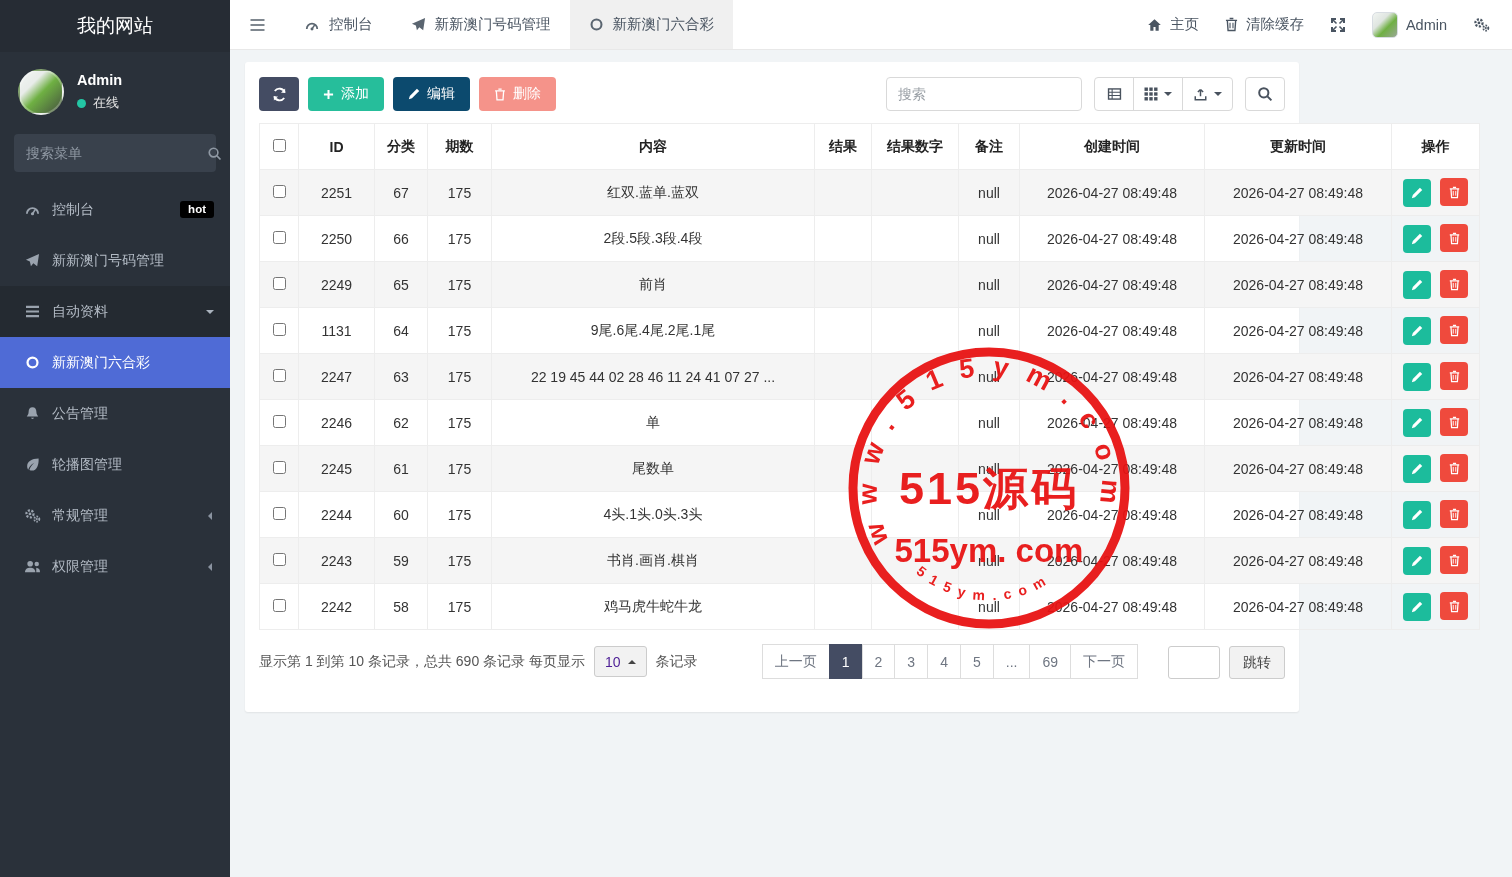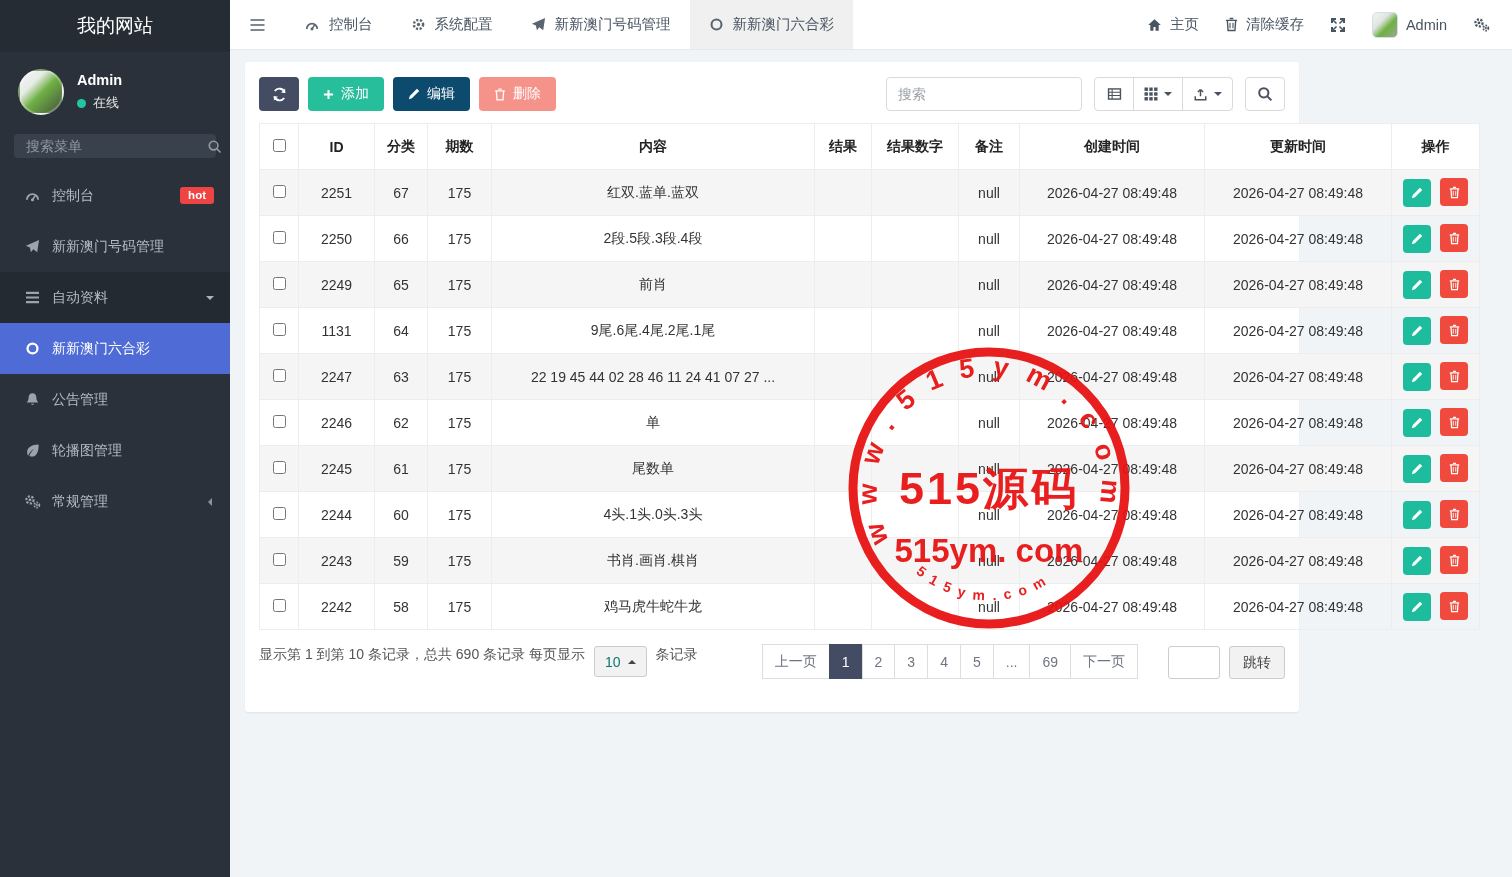--- a/index.html
+++ b/index.html
@@ -13,32 +13,32 @@
   
   .sidebar { position: absolute; left: 0; top: 0; width: 230px; height: 877px; background: #2a313a; color: #b3bbc5; z-index: 10; }
   .brand { height: 52px; line-height: 52px; text-align: center; color: #fff; font-size: 19px; background: #262c34; }
   .user-panel { display: flex; align-items: center; gap: 13px; padding: 17px 18px 13px 18px; }
   .avatar-lg { width: 46px; height: 46px; border-radius: 50%; flex: 0 0 46px;
     background: linear-gradient(135deg, #f2f5f3 0%, #e8ece9 30%, #6fb043 52%, #44503f 100%);
     border: 2px solid rgba(255,255,255,.25); }
   .user-name { color: #fff; font-weight: bold; font-size: 14.5px; }
   .user-status { font-size: 13px; color: #e5e5e5; display: flex; align-items: center; gap: 7px; margin-top: 6px; }
   .dot { width: 9px; height: 9px; border-radius: 50%; background: #23c6a4; }
-  .side-search { margin: 6px 14px 12px 14px; background: #39414c; border-radius: 4px; height: 24px;
+  .side-search { margin: 6px 14px 12px 14px; background: #39414c; border-radius: 4px; height: 38px;
     display: flex; align-items: center; padding: 0 12px; color: #8f98a3; }
   .side-search input { flex: 1; background: transparent; border: none; outline: none; color: #aab2bd; font-size: 14px; }
   .side-search input::placeholder { color: #8f98a3; }
 
   .menu { margin-top: 8px; font-size: 14px; }
   .menu-item { display: flex; align-items: center; gap: 11px; height: 51px; padding: 0 16px 0 23px; cursor: pointer; color: #b3bbc5; }
   .menu-item .mi-icon { width: 18px; display: flex; justify-content: center; color: #9aa3ae; }
   .menu-group { background: #242a31; }
   .menu-item.active { background: #4f6bd6; color: #fff; }
   .menu-item.active .mi-icon { color: #fff; }
-  .badge-hot { margin-left: auto; background: #ef4444; color: #fff; font-size: 11.5px; font-weight: bold;
+  .badge-hot { margin-left: auto; background: #000000; color: #fff; font-size: 11.5px; font-weight: bold;
     padding: 3px 8px; border-radius: 3px; line-height: 1; }
   .caret-down { margin-left: auto; width: 0; height: 0; border: 4.5px solid transparent; border-top-color: #aab3be; margin-top: 4px; }
   .caret-left { margin-left: auto; width: 0; height: 0; border: 4.5px solid transparent; border-right-color: #8a93a0; margin-right: 2px; }
 
   
   .topbar { position: absolute; left: 230px; top: 0; width: 1282px; height: 50px; background: #fff;
     display: flex; align-items: center; border-bottom: 1px solid #e8e8e8; z-index: 9; }
   .tb-burger { padding: 0 19px; height: 100%; display: flex; align-items: center; color: #55606b; cursor: pointer; }
   .tb-tab { height: 100%; display: flex; align-items: center; gap: 9px; padding: 0 19px; color: #4a5562; cursor: pointer; font-size: 14.5px; }
   .tb-tab .tb-ico { color: #5a6570; }
@@ -80,23 +80,23 @@
     overflow: hidden; white-space: nowrap; text-overflow: ellipsis; }
   th { font-weight: bold; color: #222; background: #fff; }
   tbody tr:nth-child(odd) td { background: #f5f5f5; }
   .act-btn { width: 28px; height: 28px; border: none; border-radius: 4px; cursor: pointer;
     display: inline-flex; align-items: center; justify-content: center; margin: 0 3px; }
   .act-edit { background: #1cbc9c; }
   .act-del { background: #ef4a3d; }
 
   
   .tfooter { display: flex; align-items: center; margin-top: 14px; color: #555; font-size: 14px; }
-  .summary { display: flex; }
+  .summary { display: flex; align-items: center; }
   .page-size-btn { border: 1px solid #ccc; background: #f2f2f2; height: 31px; padding: 0 10px; margin: 0 9px;
-    border-radius: 3px; display: inline-flex; align-items: center; gap: 7px; color: #0f766e; cursor: pointer; font-size: 14px; }
+    border-radius: 3px; display: inline-flex; align-items: center; gap: 7px; color: #4c1d95; cursor: pointer; font-size: 14px; }
   .pager-zone { margin-left: auto; display: flex; align-items: flex-end; }
   .pager { display: flex; }
   .page-btn { min-width: 33px; height: 35px; padding: 0 12px; border: 1px solid #ddd; background: #fff; color: #6f7682;
     display: inline-flex; align-items: center; justify-content: center; cursor: pointer; margin-left: -1px; font-size: 14px; }
   .page-btn.active { background: #444c63; border-color: #444c63; color: #fff; }
   .jump-input { width: 52px; height: 33px; border: 1px solid #ccc; border-radius: 3px; margin-left: 30px; outline: none; padding: 0 6px; }
   .jump-btn { height: 33px; padding: 0 13px; border: 1px solid #ccc; background: #f2f2f2; color: #444;
     border-radius: 3px; margin-left: 9px; cursor: pointer; font-size: 14px; }
 
   
@@ -194,47 +194,50 @@
           <svg width="17" height="15" viewBox="0 0 18 16">
             <circle cx="6.3" cy="6.3" r="3.8" fill="none" stroke="currentColor" stroke-width="2.4" stroke-dasharray="2.2 1.6"></circle>
             <circle cx="6.3" cy="6.3" r="1.5" fill="currentColor"></circle>
             <circle cx="13.6" cy="11.8" r="2.7" fill="none" stroke="currentColor" stroke-width="2" stroke-dasharray="1.7 1.3"></circle>
             <circle cx="13.6" cy="11.8" r="1.1" fill="currentColor"></circle>
           </svg>
         </span>
       <span>常规管理</span>
       <span class="caret-left"></span>
     </div>
+    <div class="menu-item">
+      <span class="mi-icon">
+          <svg width="17" height="15" viewBox="0 0 18 16">
+            <circle cx="6.5" cy="5" r="3" fill="currentColor"></circle>
+            <path d="M1 14c0-3.1 2.5-4.6 5.5-4.6S12 10.9 12 14z" fill="currentColor"></path>
+            <circle cx="13.5" cy="5.3" r="2.4" fill="currentColor"></circle>
+            <path d="M13 9.4c2.6.2 4 1.8 4 4.6h-4z" fill="currentColor"></path>
+          </svg>
+        </span>
+      <span>权限管理</span>
+      <span class="caret-left"></span>
+    </div>
   </div>
 </div>
 
 <div class="topbar">
   <div class="tb-burger">
     <svg width="17" height="14" viewBox="0 0 16 14">
         <path d="M1 2h14M1 7h14M1 12h14" stroke="currentColor" stroke-width="1.7"></path>
       </svg>
   </div>
   <div class="tb-tab">
     <span class="tb-ico">
         <svg width="16" height="14" viewBox="0 0 16 16">
           <path d="M2 12.5a6 6 0 1 1 12 0" fill="none" stroke="currentColor" stroke-width="2"></path>
           <path d="M8 12.5l3-4.5" stroke="currentColor" stroke-width="1.6"></path>
           <circle cx="8" cy="12.5" r="1.7" fill="currentColor"></circle>
         </svg>
       </span>
     <span>控制台</span>
-  </div>
-  <div class="tb-tab">
-    <span class="tb-ico">
-        <svg width="15" height="15" viewBox="0 0 16 16">
-          <circle cx="8" cy="8" r="4.9" fill="none" stroke="currentColor" stroke-width="2.6" stroke-dasharray="2.3 1.7"></circle>
-          <circle cx="8" cy="8" r="1.8" fill="currentColor"></circle>
-        </svg>
-      </span>
-    <span>系统配置</span>
   </div>
   <div class="tb-tab">
     <span class="tb-ico">
         <svg width="15" height="15" viewBox="0 0 16 16">
           <path d="M15 1L1 7.2l4.2 1.9L6.3 14l2.6-3 4.1 3.2z" fill="currentColor"></path>
         </svg>
       </span>
     <span>新新澳门号码管理</span>
   </div>
   <div class="tb-tab active">

